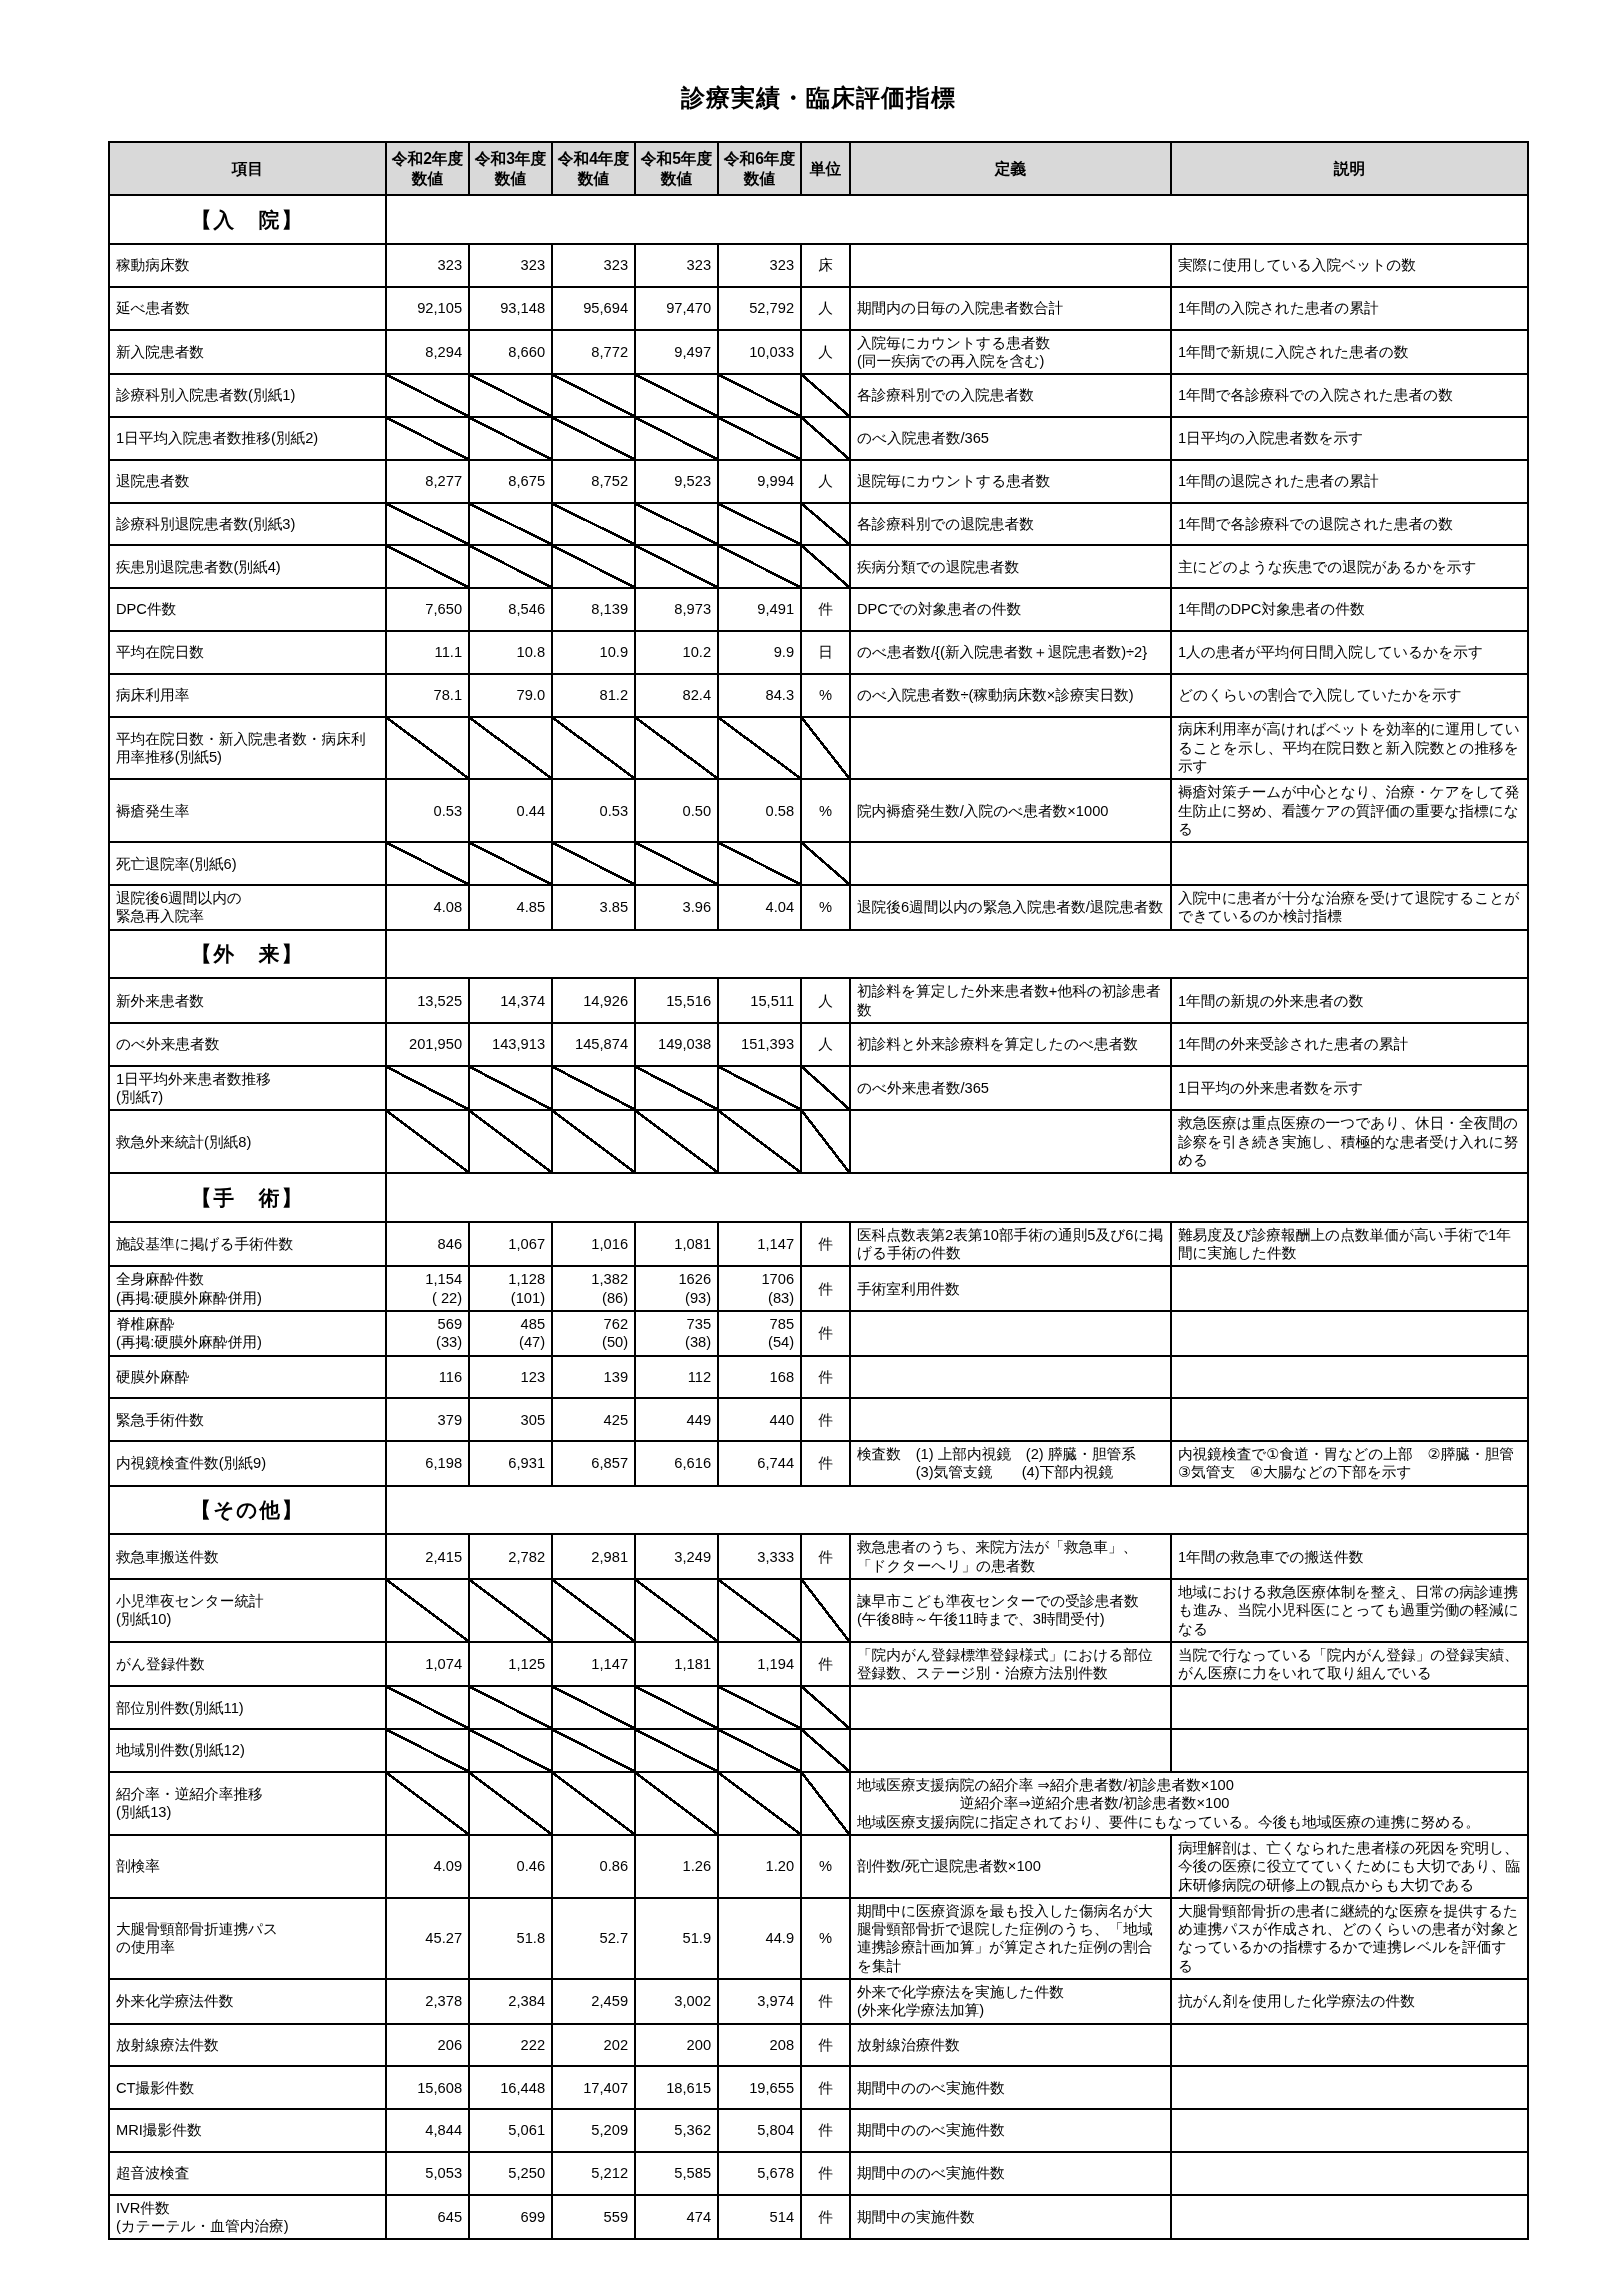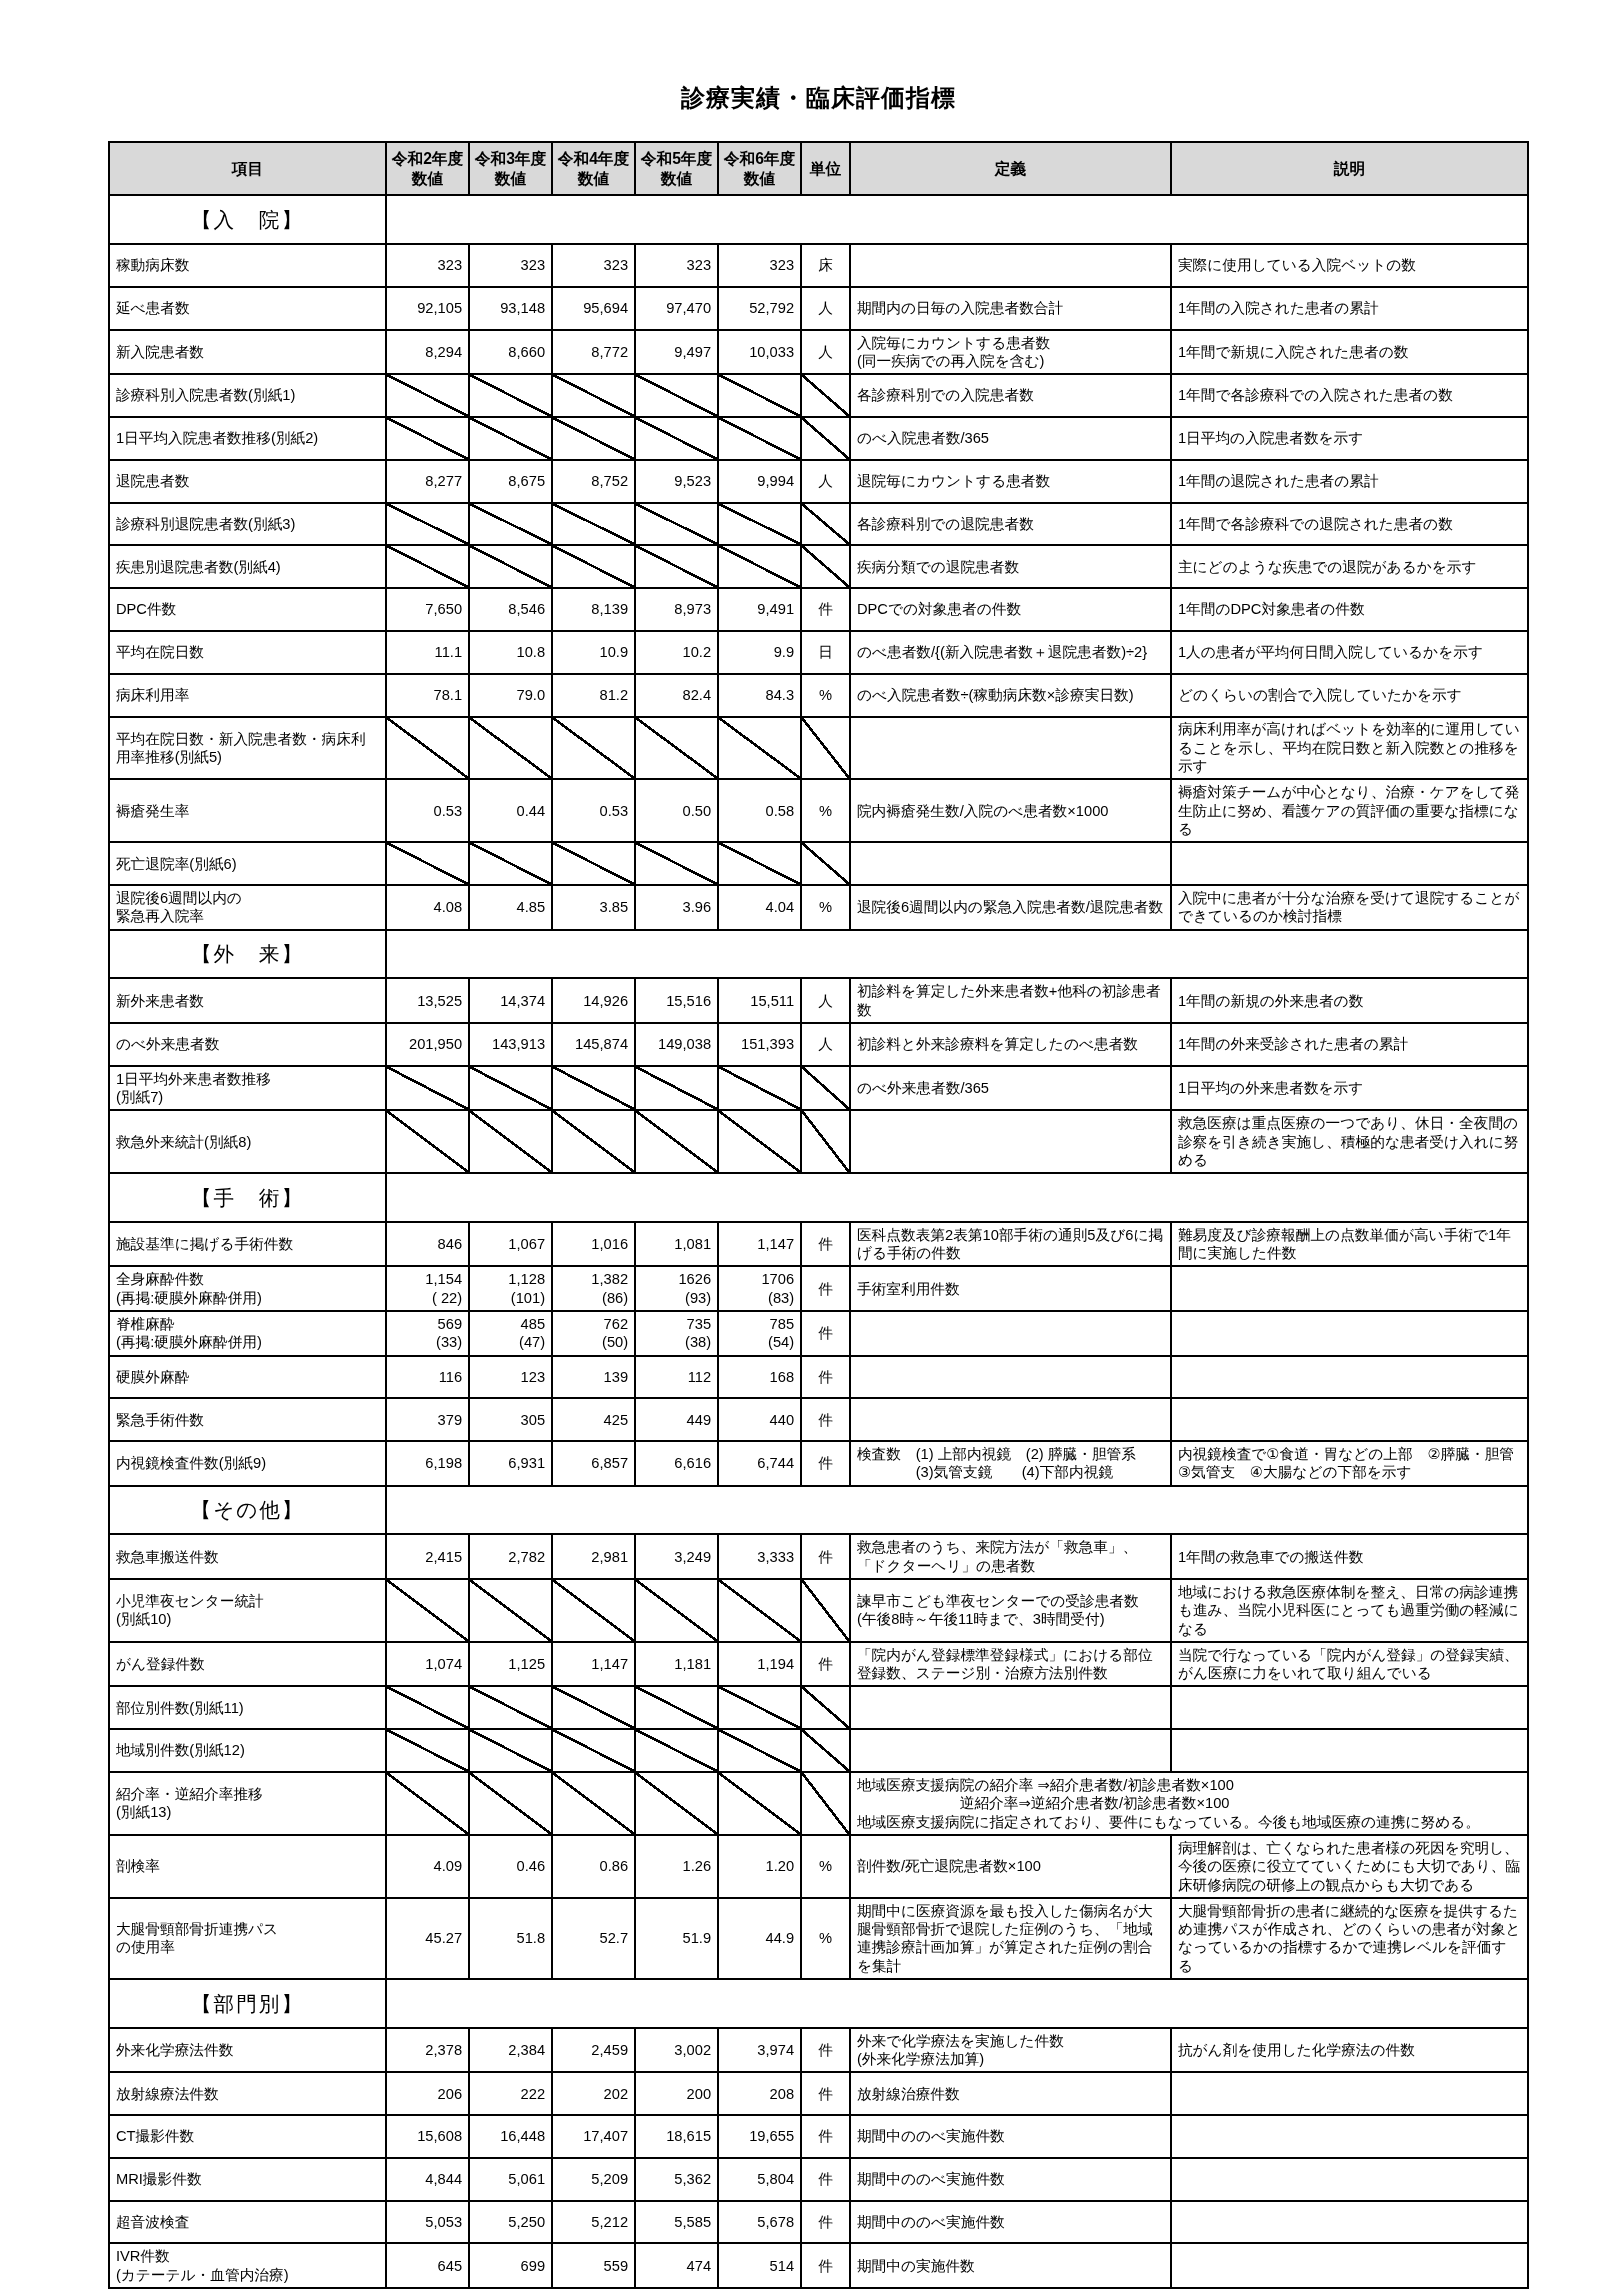--- a/index.html
+++ b/index.html
@@ -52,21 +52,21 @@
         #fff calc(50% - 1.3px),
         #000 calc(50% - 1.3px),
         #000 calc(50% + 1.3px),
         #fff calc(50% + 1.3px));
   }
   tr.section-row td{
     border-left:none;border-right:none;border-top:none;border-bottom:none;
     height:41px;background:#fff;
   }
   tr.section-row td.section-label{
-    font-size:20.6px;font-weight:normal;text-align:center;
+    font-size:20.6px;font-weight:bold;text-align:center;
     border-right:2px solid #000;
     letter-spacing:2px;
   }
 </style>
 </head>
 <body>
 
 <div class="page-title">診療実績・臨床評価指標</div>
 
 <table class="indicators">
@@ -494,24 +494,20 @@
 の使用率</td>
         <td class="num">45.27</td>
         <td class="num">51.8</td>
         <td class="num">52.7</td>
         <td class="num">51.9</td>
         <td class="num">44.9</td>
         <td class="unit">%</td>
         <td class="def">期間中に医療資源を最も投入した傷病名が大腿骨頸部骨折で退院した症例のうち、「地域連携診療計画加算」が算定された症例の割合を集計</td>
         <td class="expl">大腿骨頸部骨折の患者に継続的な医療を提供するため連携パスが作成され、どのくらいの患者が対象となっているかの指標するかで連携レベルを評価する</td>
       </tr>
-      <tr class="section-row">
-        <td class="section-label">【部門別】</td>
-        <td class="section-rest" colspan="8"></td>
-      </tr>
       <tr>
         <td class="item">外来化学療法件数</td>
         <td class="num">2,378</td>
         <td class="num">2,384</td>
         <td class="num">2,459</td>
         <td class="num">3,002</td>
         <td class="num">3,974</td>
         <td class="unit">件</td>
         <td class="def">外来で化学療法を実施した件数
 (外来化学療法加算)</td>

